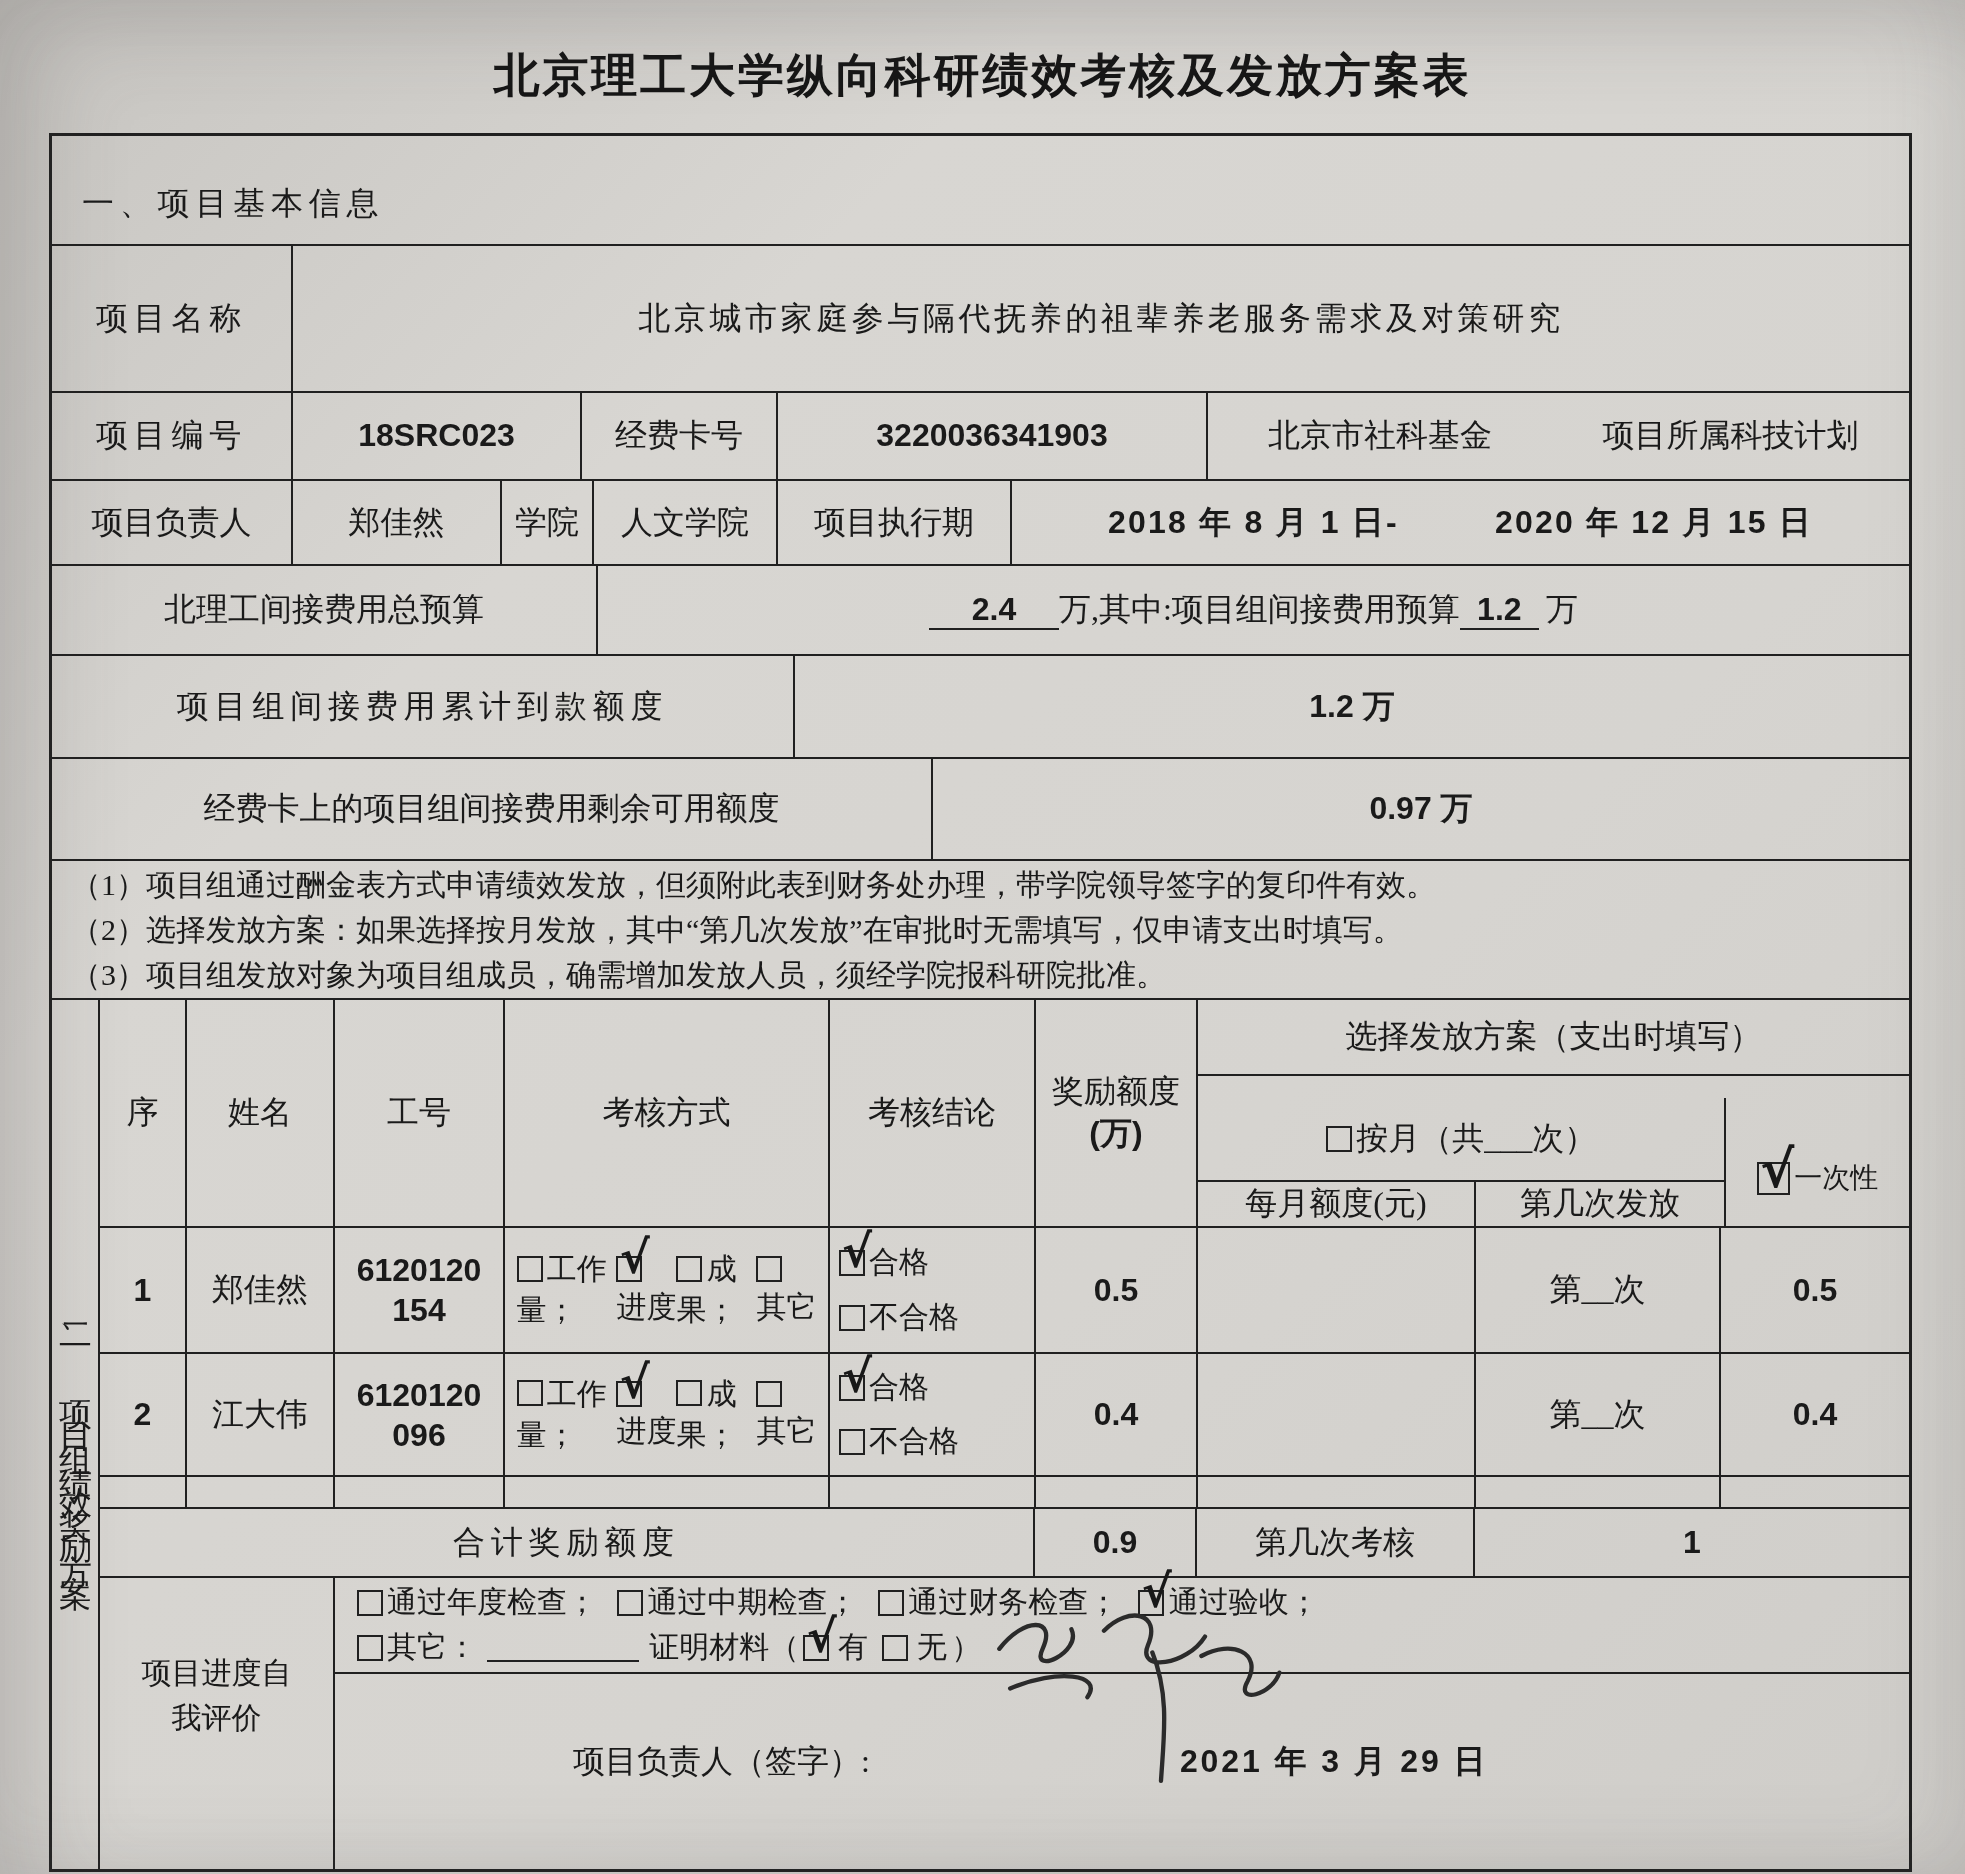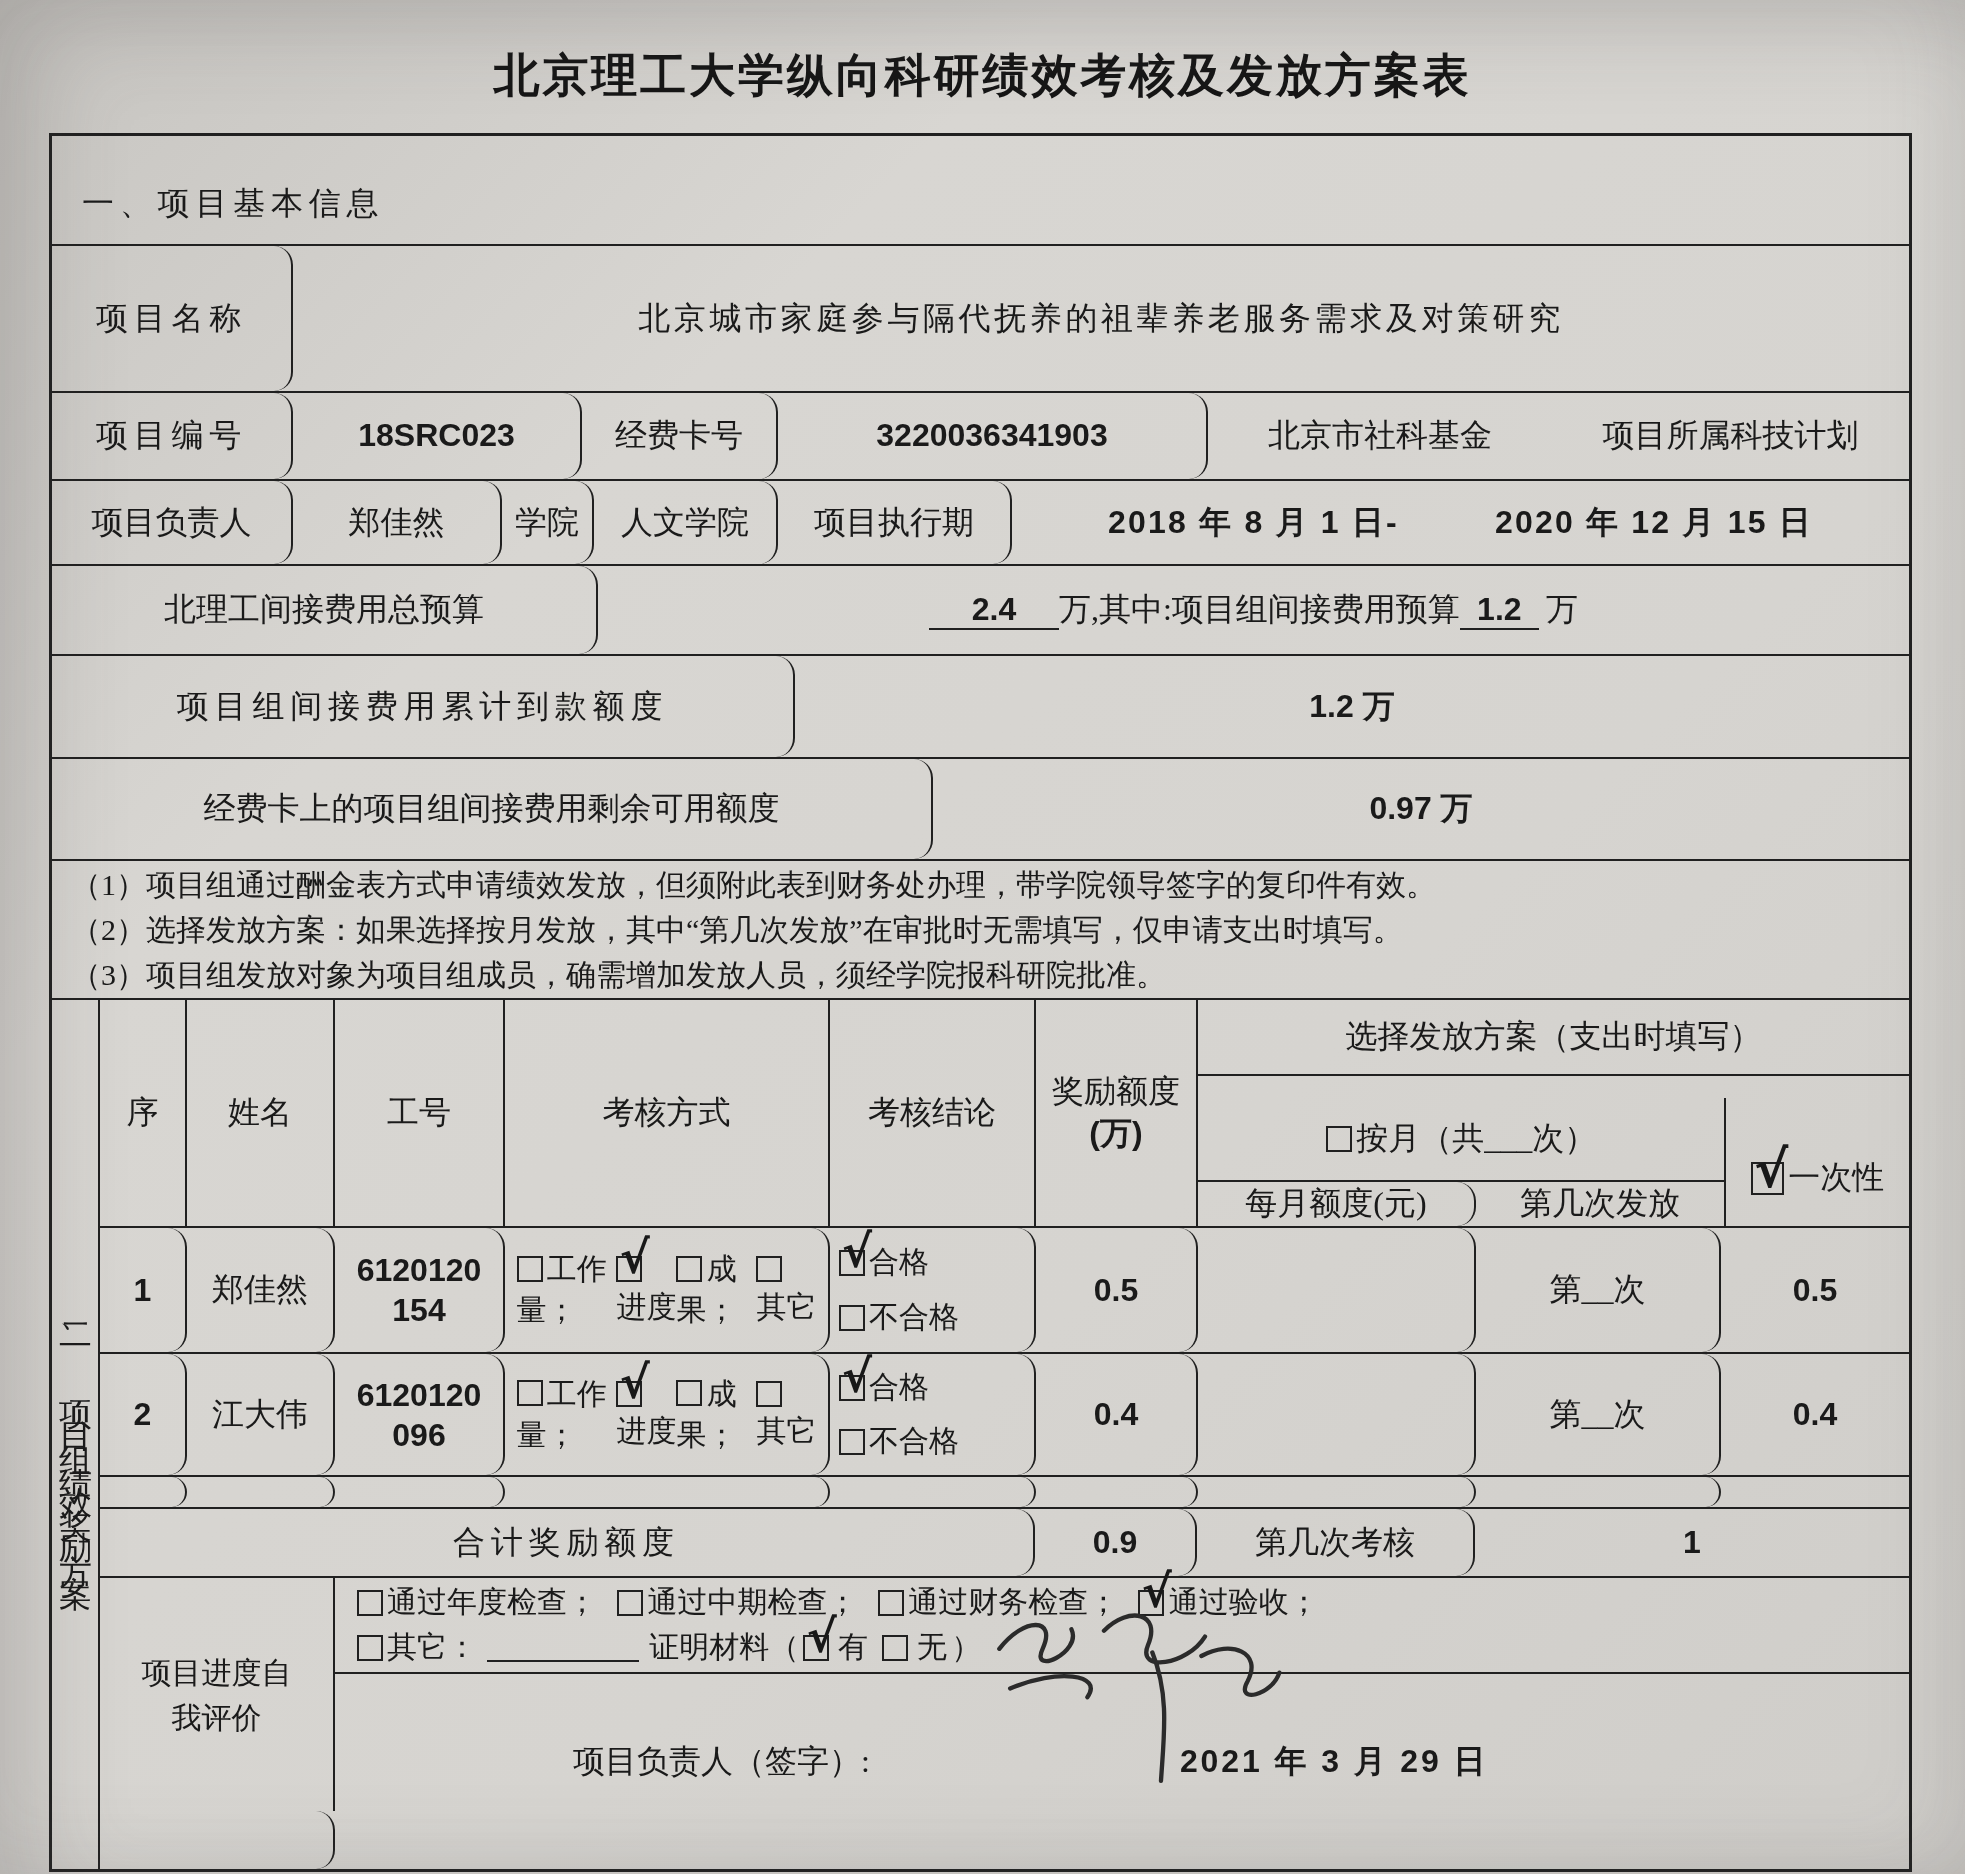--- a/index.html
+++ b/index.html
@@ -12,21 +12,21 @@
        font-family:"Liberation Serif","DejaVu Serif",serif;color:var(--ink);}
   .page{position:relative;width:1965px;height:1875px;overflow:hidden;
         background:linear-gradient(135deg,#c7c5c1 0%,#d8d6d2 28%,#d6d4d0 62%,#cfcdc9 100%);}
   .page::after{content:"";position:absolute;inset:0;pointer-events:none;
         box-shadow:inset 43px 29px 87px rgba(70,68,66,.18), inset -29px -21.7px 79px rgba(90,88,86,.10);}
   .title{margin-top:45px;text-align:center;font-size:46px;font-weight:800;letter-spacing:2.9px;color:#161616;}
 
   .form{margin:26px 0 0 49px;width:1863px;border:3.6px solid var(--ln);background:transparent;}
   .r{display:flex;border-bottom:2.2px solid var(--ln);}
   .c{border-right:2.2px solid var(--ln);display:flex;align-items:center;justify-content:center;
-     flex:none;position:relative;border-radius:19px;}
+     flex:none;position:relative;}
   .c:last-child,.c.nr{border-right:none;}
   .grow{flex:1 1 auto;}
   .t{font-size:32px;line-height:1.35;}
   .sp{letter-spacing:5.8px;}
   .num{font-family:"Liberation Sans","DejaVu Sans",sans-serif;font-weight:700;}
 
   .heading-row{height:110px;}
   .heading-row .c{justify-content:flex-start;padding-left:30px;align-items:flex-end;padding-bottom:19px;}
 
   .notes{flex-direction:column;align-items:flex-start;justify-content:center;padding:7.2px 19px;}
@@ -51,21 +51,21 @@
   .hdrblock{display:flex;border-bottom:2.2px solid var(--ln);}
   .hdrcell{border-right:2.2px solid var(--ln);display:flex;align-items:center;justify-content:center;
       flex:none;flex-direction:column;font-size:32px;line-height:1.3;}
   .planbox{flex:1 1 auto;display:flex;flex-direction:column;gap:22px;}
   .planTitle{height:76px;display:flex;align-items:center;justify-content:center;font-size:32px;border-bottom:2.2px solid var(--ln);}
   .planBody{display:flex;flex:1;}
   .planLeft{width:528px;display:flex;flex-direction:column;border-right:2.2px solid var(--ln);}
   .monthly{height:84px;display:flex;align-items:center;justify-content:center;font-size:32px;border-bottom:2.2px solid var(--ln);}
   .subhead{flex:1;display:flex;}
   .subhead .c{font-size:32px;}
-  .onceCell{flex:1;display:flex;align-items:center;justify-content:center;font-size:32px;margin-top:32px;}
+  .onceCell{flex:1;display:flex;align-items:center;justify-content:center;font-size:28px;margin-top:32px;}
 
   .drow{display:flex;border-bottom:2.2px solid var(--ln);}
   .drow .c{font-size:32px;}
   .methodLines{width:100%;height:100%;display:flex;flex-direction:row;justify-content:space-evenly;padding:0 11.5px;}
   .mline{display:flex;justify-content:space-between;align-items:center;font-size:30px;}
   .concLines{width:100%;height:100%;display:flex;flex-direction:column;justify-content:space-evenly;padding-left:8.7px;}
   .cline{display:flex;align-items:center;font-size:30px;}
 
   .evalwrap{display:flex;}
   .evalLabel{width:235px;border-right:2.2px solid var(--ln);display:flex;flex-direction:column;

